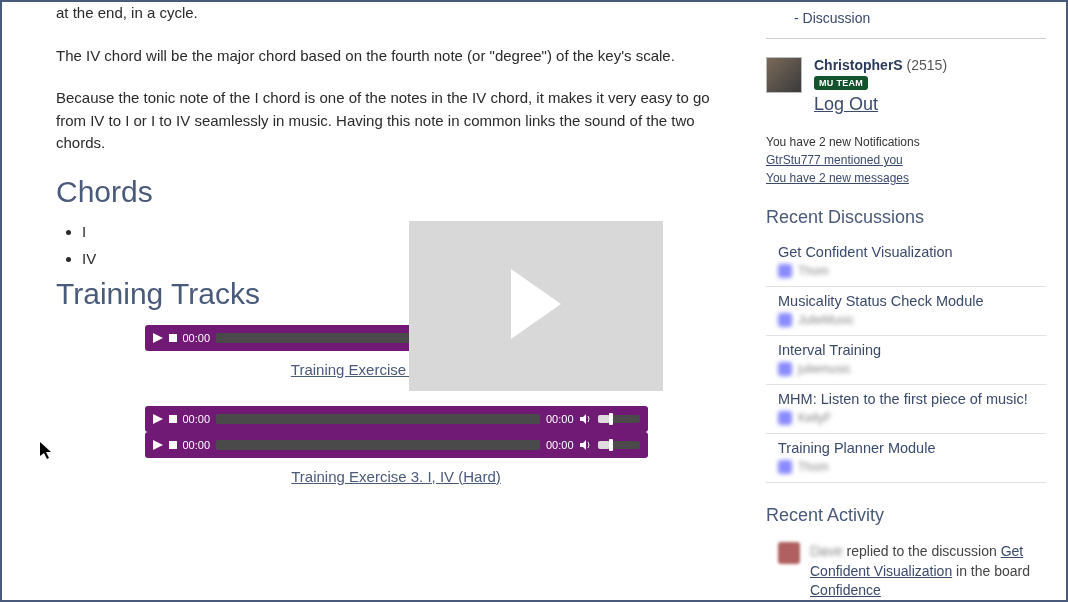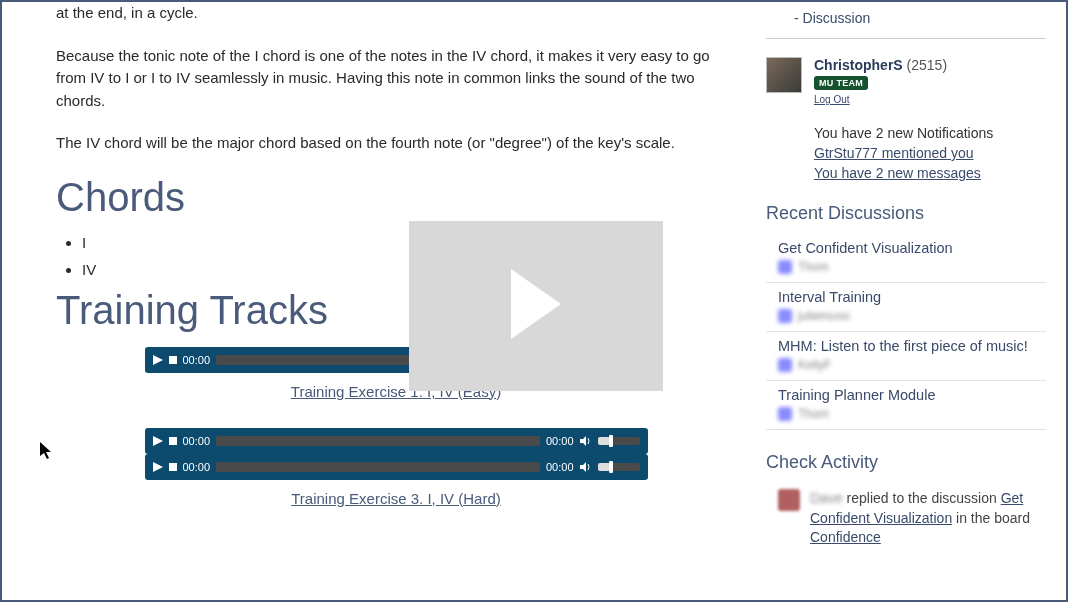--- a/index.html
+++ b/index.html
@@ -26,21 +26,21 @@
   }
   .body-text {
     font-size: 15px;
     line-height: 1.5;
     color: #2a2a2a;
     margin-bottom: 20px;
   }
   h2.section {
     font-family: "Helvetica Neue", Arial, sans-serif;
     font-weight: 300;
-    font-size: 40px;
+    font-size: 30px;
     color: #4a5a7a;
     margin: 2px 0 14px 0;
   }
   ul.chords { list-style: disc; padding-left: 26px; }
   ul.chords li { margin: 10px 0; font-size: 15px; }
   .video-overlay {
     position: absolute;
     left: 407px;
     top: 219px;
     width: 254px;
@@ -48,21 +48,21 @@
     background: #d8d8d8;
     display: flex;
     align-items: center;
     justify-content: center;
     z-index: 5;
   }
   .video-overlay svg { width: 60px; height: 70px; }
   .audio-player {
     width: 503px;
     height: 26px;
-    background: #0c4a6e;
+    background: #701a75;
     margin: 0 auto;
     display: flex;
     align-items: center;
     padding: 0 8px;
     border-radius: 3px;
     gap: 6px;
     justify-content: flex-end;
   }
   .ap-icon { display:flex; align-items:center; justify-content:center; }
   .ap-time { color: #fff; font-size: 11px; font-family: Arial; }
@@ -111,22 +111,22 @@
     background: linear-gradient(135deg,#7a6a5a,#3a3a3a);
   }
   .user-info { font-size: 14px; }
   .user-name { color:#2a3a5a; font-weight:700; }
   .user-score { color:#555; }
   .badge {
     display:inline-block; background:#14532d; color:#fff;
     font-size: 9px; font-weight:700; padding: 2px 5px; border-radius:3px;
     margin-top: 3px; letter-spacing: .3px;
   }
-  .logout { color:#3a4a6a; font-size:10px; margin-top:4px; display:block; }
-  .notif-line { font-size: 14px; color:#333; margin-bottom: 4px; margin-left: 48px; }
+  .logout { color:#3a4a6a; font-size:18px; margin-top:4px; display:block; }
+  .notif-line { font-size: 12px; color:#333; margin-bottom: 4px; }
   .notif-link { color:#3a4a6a; }
   h3.side-h {
     font-family: "Helvetica Neue", Arial, sans-serif;
     font-weight: 300;
     font-size: 18px;
     color: #4a5a7a;
     margin: 22px 0 10px 0;
   }
   .disc-item {
     border-bottom: 1px solid #e2e2e2;
@@ -144,22 +144,22 @@
     position:absolute; left:38px; top:440px; z-index:20;
   }
 </style>
 </head>
 <body>
 
 <div class="layout">
   <div class="main">
 
     <p class="body-text">at the end, in a cycle.</p>
+    <p class="body-text">The IV chord will be the major chord based on the fourth note (or "degree") of the key's scale.</p>
     <p class="body-text">Because the tonic note of the I chord is one of the notes in the IV chord, it makes it very easy to go from IV to I or I to IV seamlessly in music. Having this note in common links the sound of the two chords.</p>
-    <p class="body-text">The IV chord will be the major chord based on the fourth note (or "degree") of the key's scale.</p>
 
     <h2 class="section">Chords</h2>
     <ul class="chords">
       <li>I</li>
       <li>IV</li>
     </ul>
 
     <h2 class="section">Training Tracks</h2>
 
     <div class="tracks-wrap">
@@ -285,20 +285,27 @@
     <h3 class="side-h">Recent Discussions</h3>
 
     <div class="disc-item">
       <div class="disc-title">Get Confident Visualization</div>
       <div class="disc-author">
           <div class="mini-av"></div>
           <span>Thom</span>
         </div>
     </div>
     <div class="disc-item">
+      <div class="disc-title">Musicality Status Check Module</div>
+      <div class="disc-author">
+          <div class="mini-av"></div>
+          <span>JulieMusic</span>
+        </div>
+    </div>
+    <div class="disc-item">
       <div class="disc-title">Interval Training</div>
       <div class="disc-author">
           <div class="mini-av"></div>
           <span>juliemusic</span>
         </div>
     </div>
     <div class="disc-item">
       <div class="disc-title">MHM: Listen to the first piece of music!</div>
       <div class="disc-author">
           <div class="mini-av"></div>
@@ -306,21 +313,21 @@
         </div>
     </div>
     <div class="disc-item">
       <div class="disc-title">Training Planner Module</div>
       <div class="disc-author">
           <div class="mini-av"></div>
           <span>Thom</span>
         </div>
     </div>
 
-    <h3 class="side-h">Check Activity</h3>
+    <h3 class="side-h">Recent Activity</h3>
 
     <div class="activity-item">
       <div class="mini-av2"></div>
       <div>
         <span class="act-user">Dave</span><span> replied to the discussion </span><a href="#" class="act-link">Get Confident Visualization</a><span> in the board </span><a href="#" class="act-link">Confidence</a>
       </div>
     </div>
 
   </div>
 </div>

